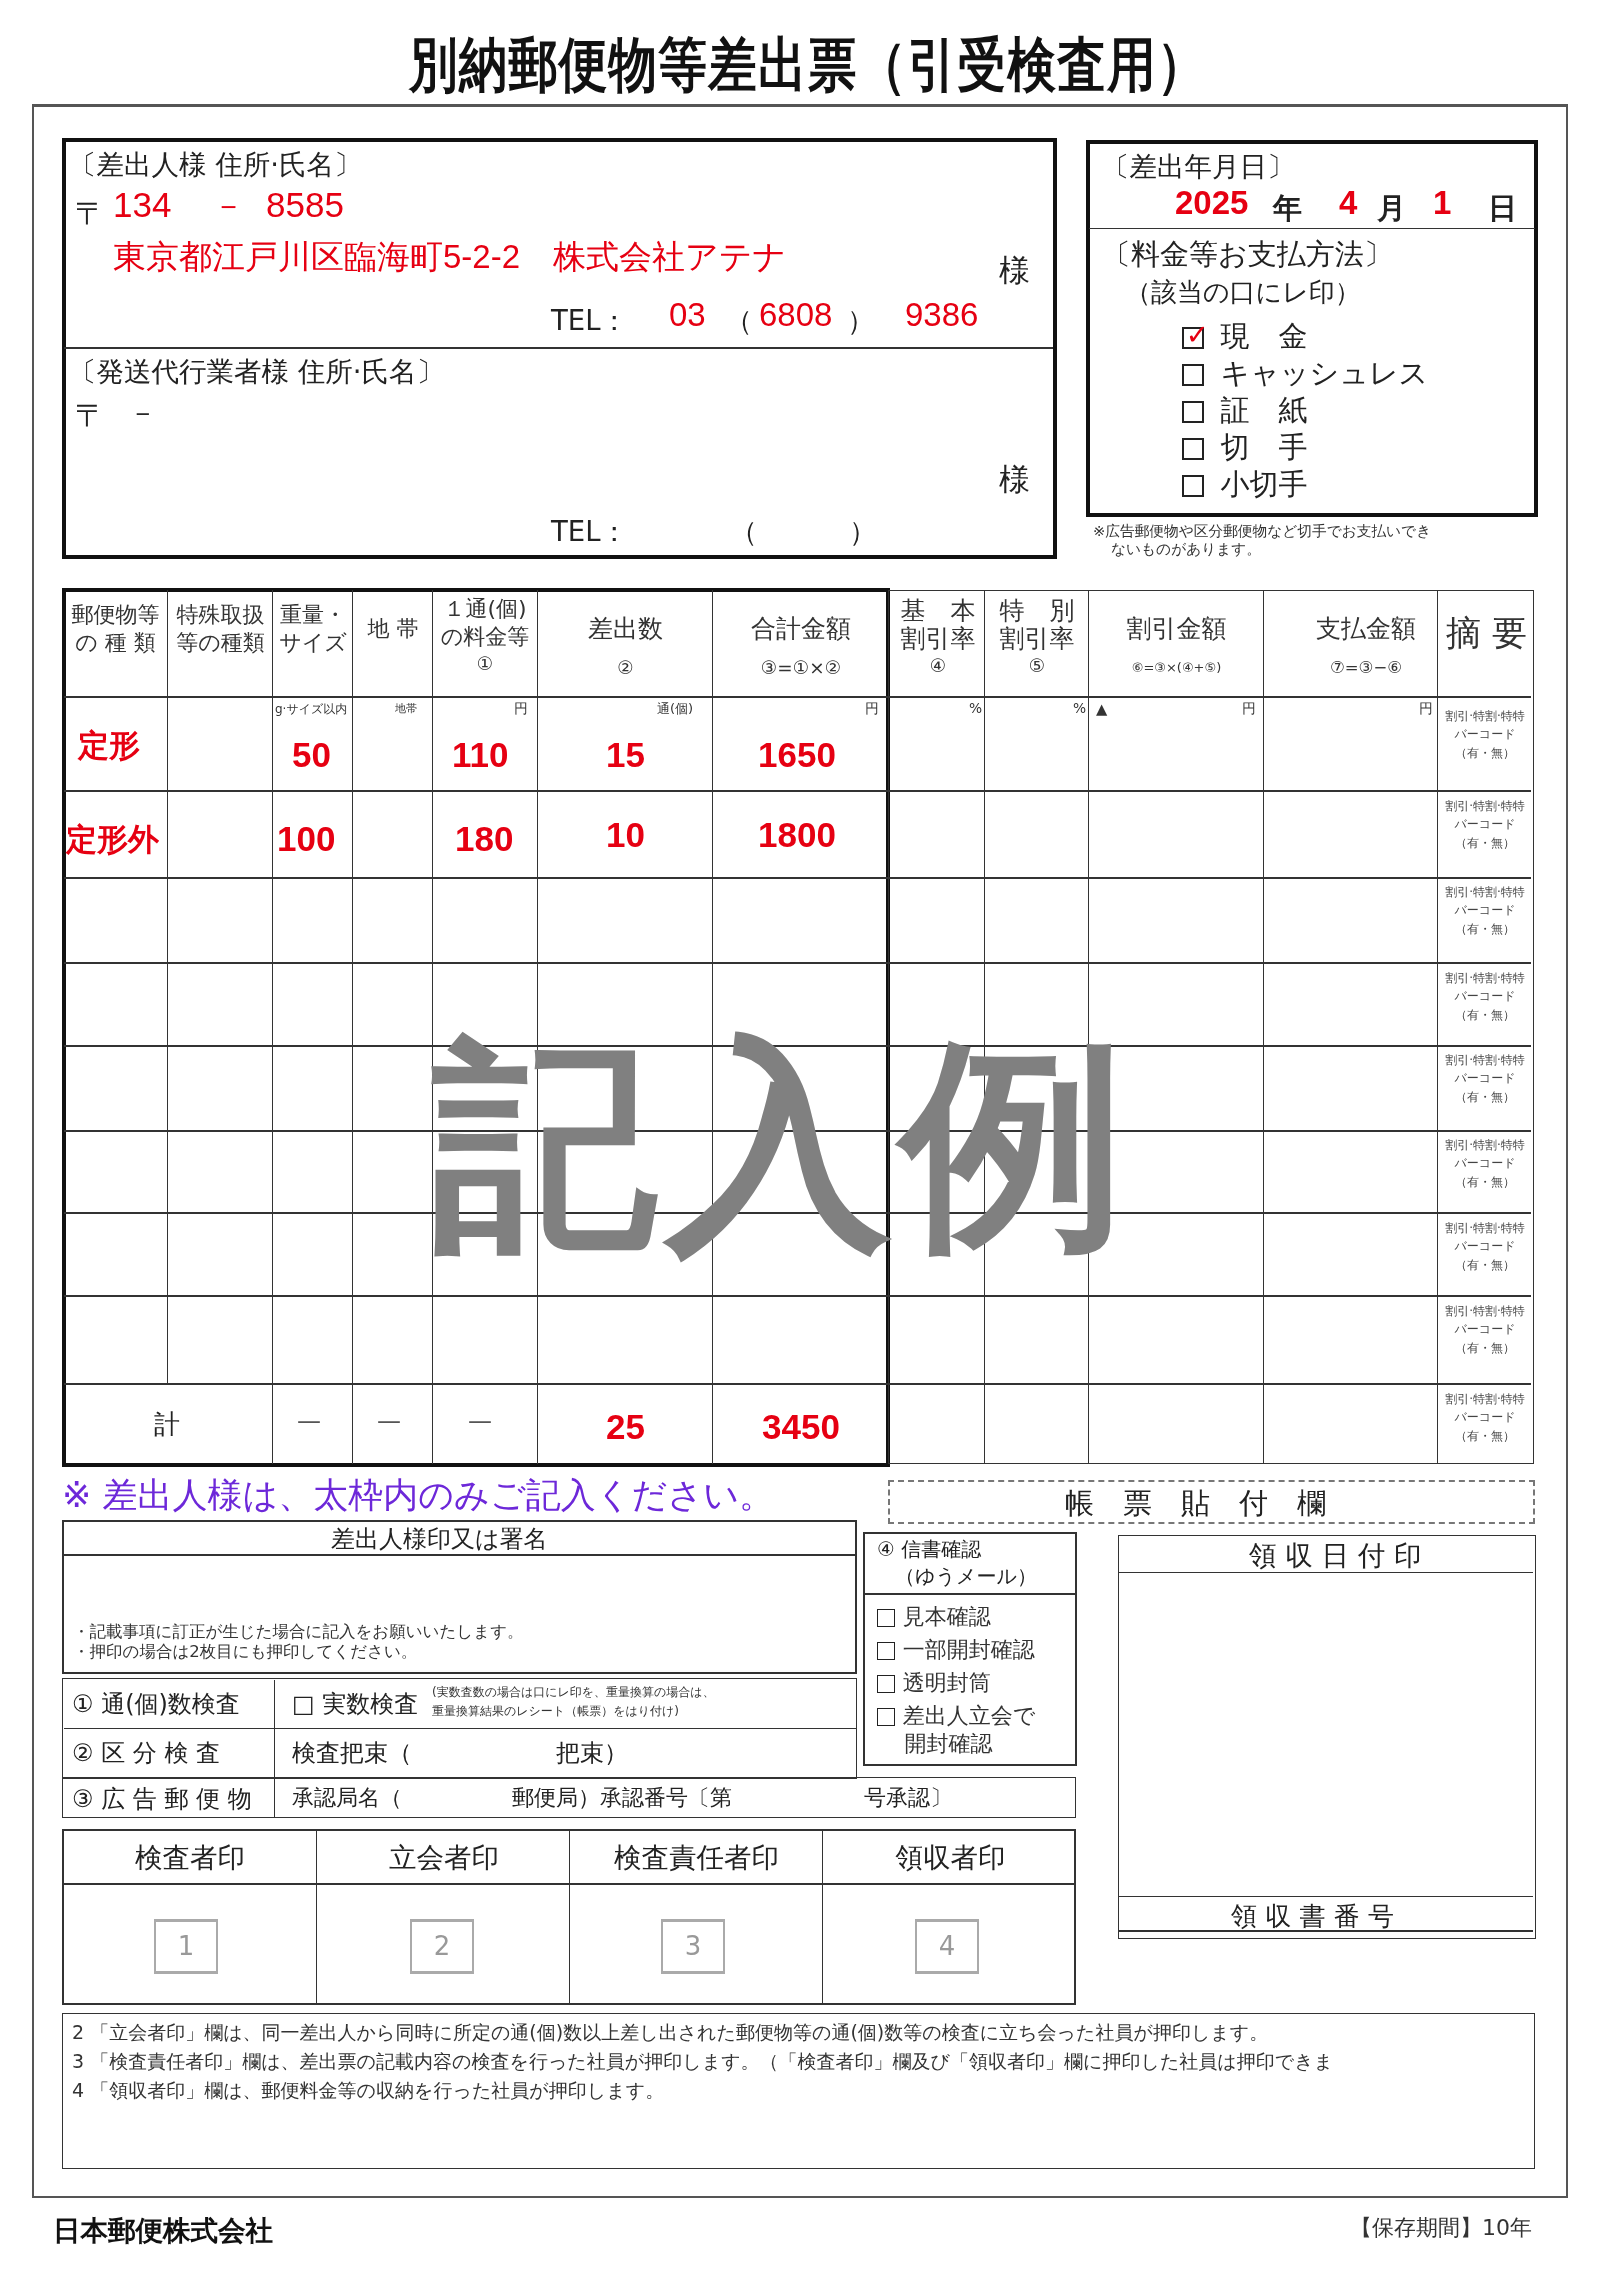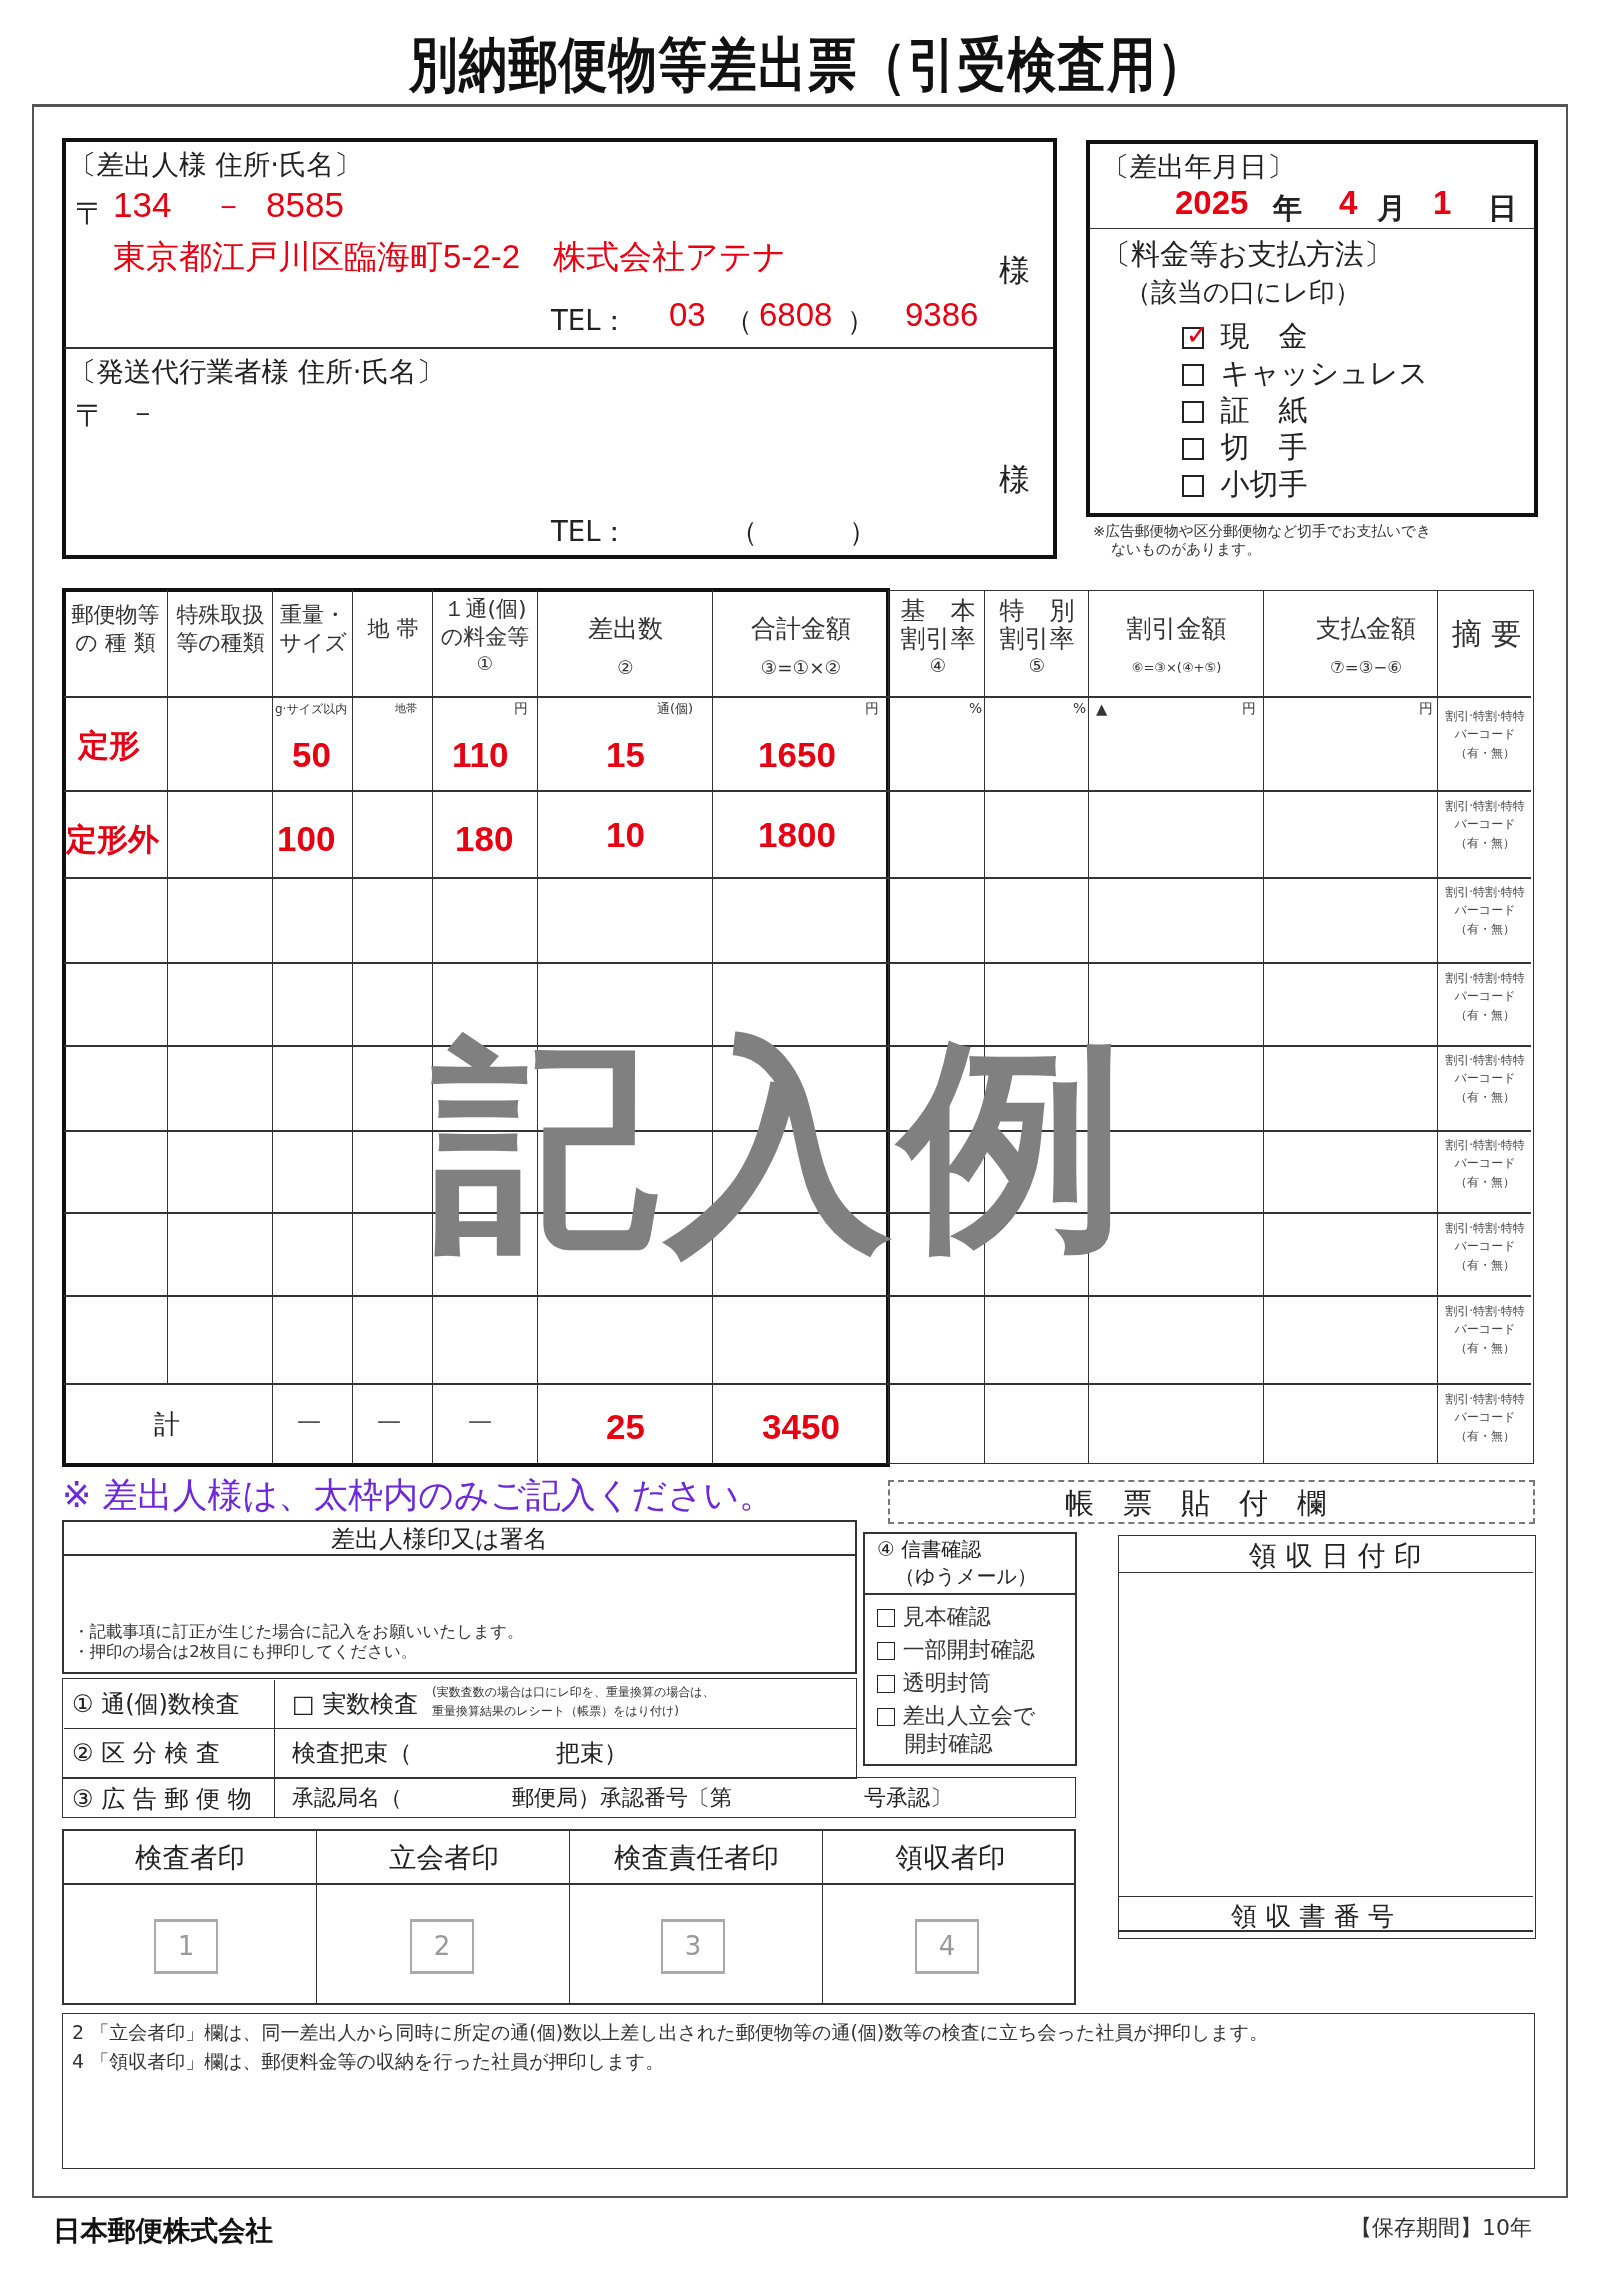--- a/index.html
+++ b/index.html
@@ -147,21 +147,21 @@
     <div class="circled">⑤</div>
   </div>
 <div class="hdr" style="left:1090px; top:615px; width:173px; font-size:25px;">
     <div>割引金額</div>
     <div class="circled" style="margin-top:11px; font-size:13px;">⑥=③×(④+⑤)</div>
   </div>
 <div class="hdr" style="left:1265px; top:615px; width:202px; font-size:25px;">
     <div>支払金額</div>
     <div class="circled" style="margin-top:11px; font-size:16.5px;">⑦=③−⑥</div>
   </div>
-<div class="hdr" style="left:1439px; top:620px; width:95px; font-size:30px;">
+<div class="hdr" style="left:1439px; top:620px; width:95px; font-size:35px;">
     <div>摘 要</div>
   </div>
 
 <div class="abs small" style="left:275px; top:701px; font-size:12px;">g·サイズ以内</div>
 <div class="abs small" style="left:395px; top:701px; font-size:11px;">地帯</div>
 <div class="abs small" style="left:514px; top:700px; font-size:13.8px;">円</div>
 <div class="abs small" style="left:657px; top:700px; font-size:13px;">通(個)</div>
 <div class="abs small" style="left:865px; top:700px; font-size:13.8px;">円</div>
 <div class="abs small" style="left:969px; top:700px; font-size:13.8px;">%</div>
 <div class="abs small" style="left:1073px; top:700px; font-size:13.8px;">%</div>
@@ -295,18 +295,19 @@
 <div class="abs lbl" style="left:824px; width:253px; text-align:center; top:1840px; font-size:27.5px;">領収者印</div>
 
 <div class="sealbox" style="left:154px; top:1919px;">1</div>
 <div class="sealbox" style="left:410px; top:1919px;">2</div>
 <div class="sealbox" style="left:661px; top:1919px;">3</div>
 <div class="sealbox" style="left:915px; top:1919px;">4</div>
 
 <div class="abs thin" style="left:62px; top:2013px; width:1473px; height:156px;"></div>
 <div class="abs" style="left:72px; top:2018px;">
   <div class="note-line">2 「立会者印」欄は、同一差出人から同時に所定の通(個)数以上差し出された郵便物等の通(個)数等の検査に立ち会った社員が押印します。</div>
+  <div class="note-line">3 「検査責任者印」欄は、差出票の記載内容の検査を行った社員が押印します。（「検査者印」欄及び「領収者印」欄に押印した社員は押印できま</div>
   <div class="note-line">4 「領収者印」欄は、郵便料金等の収納を行った社員が押印します。</div>
 </div>
 
 <div class="abs lbl" style="left:53px; top:2213px; font-size:27.5px; font-weight:bold; color:#111;">日本郵便株式会社</div>
 <div class="abs lbl" style="left:1350px; top:2213px; font-size:22px; color:#333;">【保存期間】10年</div>
 
 
 </body></html>

